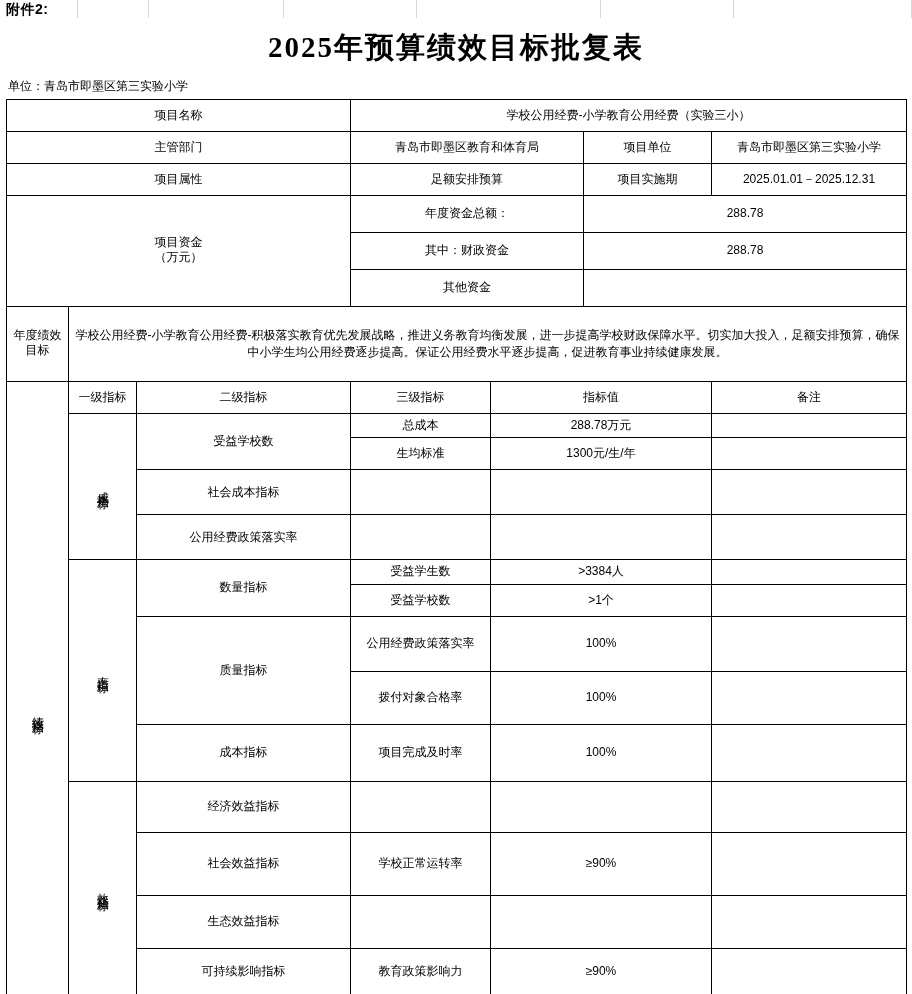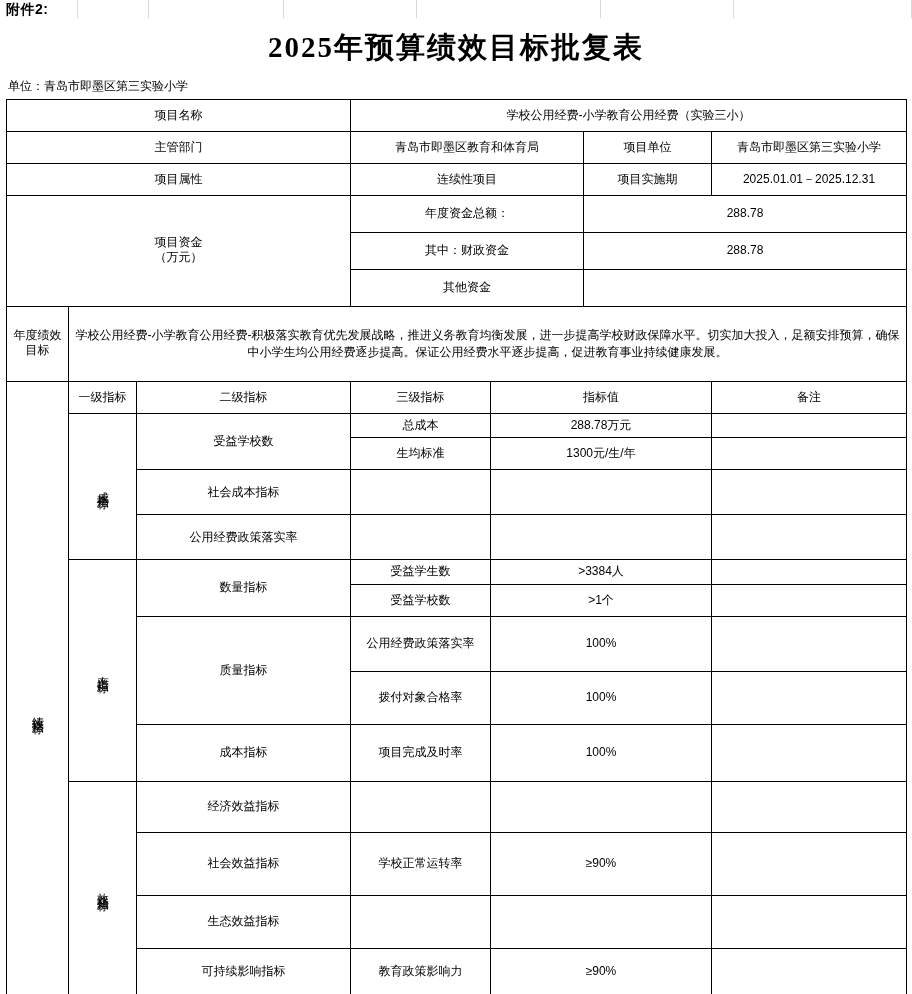--- a/index.html
+++ b/index.html
@@ -148,21 +148,21 @@
 
       <tr>
         <td colspan="4" class="tall-25">主管部门</td>
         <td colspan="2">青岛市即墨区教育和体育局</td>
         <td>项目单位</td>
         <td>青岛市即墨区第三实验小学</td>
       </tr>
 
       <tr>
         <td colspan="4" class="tall-25">项目属性</td>
-        <td colspan="2">连续性项目</td>
+        <td colspan="2">足额安排预算</td>
         <td>项目实施期</td>
         <td>2025.01.01－2025.12.31</td>
       </tr>
 
       <tr>
         <td colspan="4" rowspan="3" class="tall-38">
           <span class="stack">
             <span>项目资金</span><br>
             <span>（万元）</span>
           </span>

